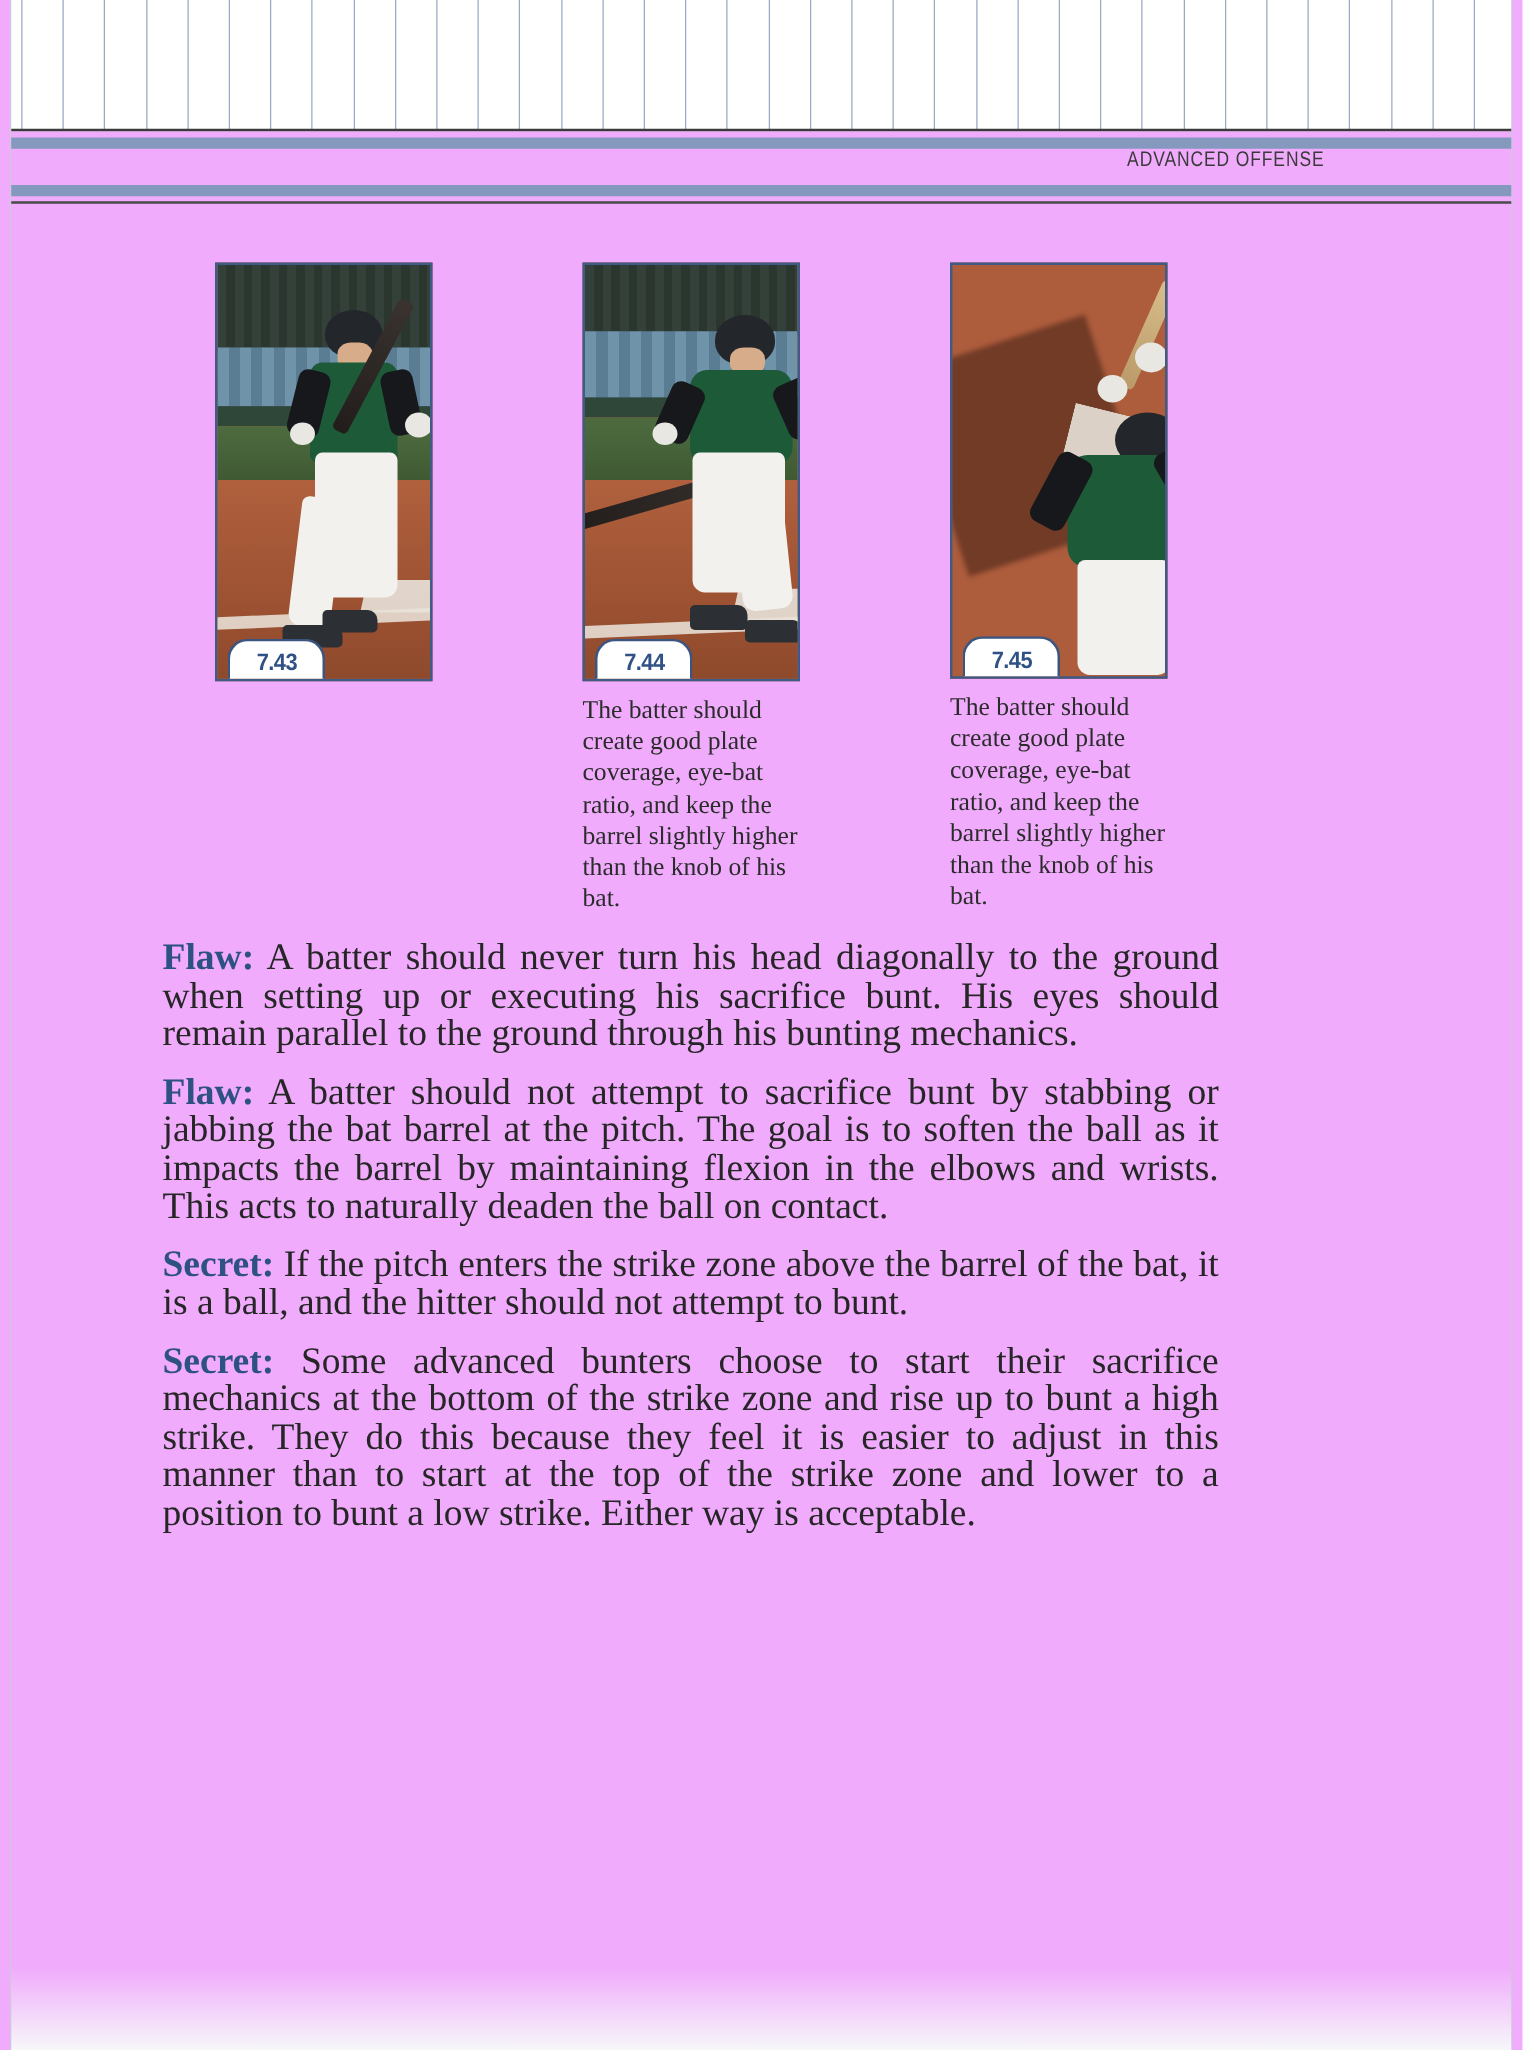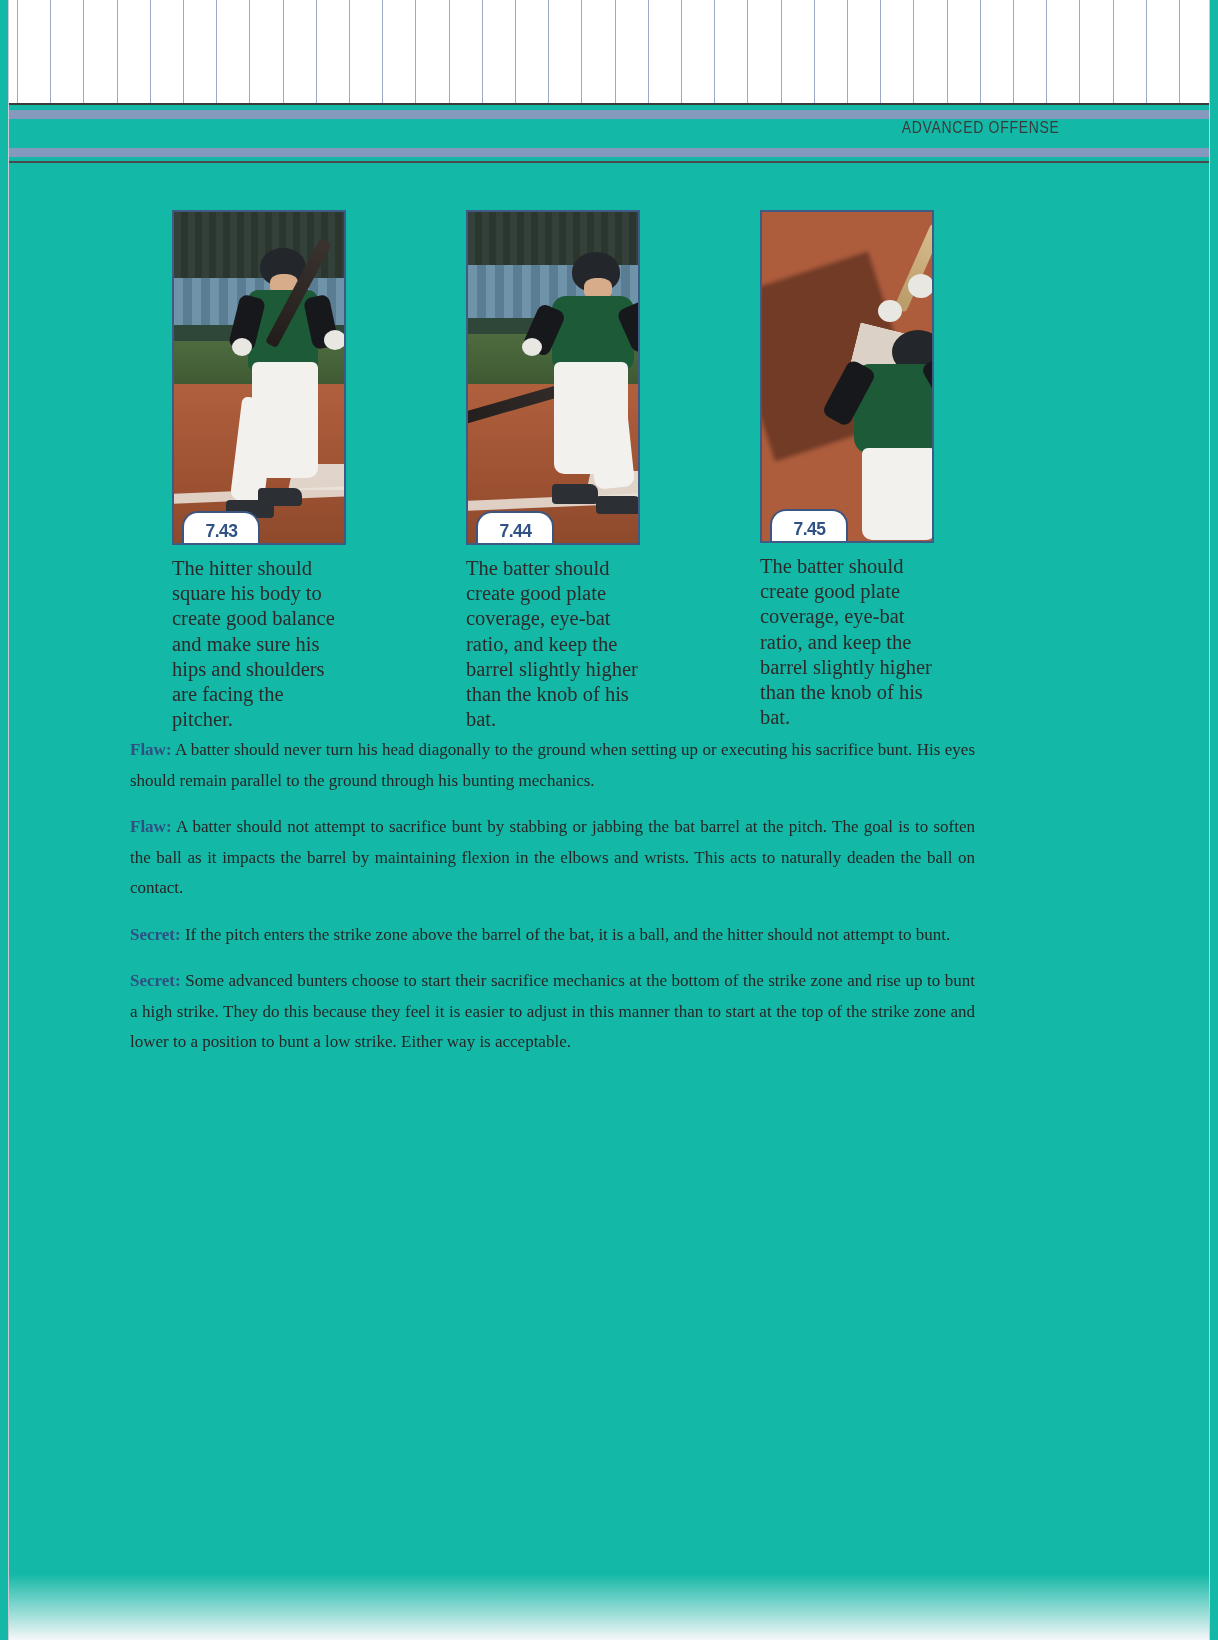--- a/index.html
+++ b/index.html
@@ -14,21 +14,21 @@
     overflow: hidden;
     font-family: "Liberation Serif", serif;
   }
 
   
   .page {
     position: absolute;
     left: 0; top: 0;
     width: 1218px;
     height: 1640px;
-    background: #14b8a6;
+    background: #f0abfc;
     box-sizing: border-box;
   }
   .page-edge-left {
     position: absolute;
     left: 8px; top: 0;
     width: 1px; height: 1640px;
     background: #c8ccd4;
   }
   .page-edge-right {
     position: absolute;
@@ -241,23 +241,23 @@
   }
 
   
   .body-copy {
     position: absolute;
     left: 130px;
     top: 735px;
     width: 845px;
   }
   .body-copy p {
-    margin: 0 0 16px 0;
+    margin: 16px 0 16px 0;
     font-family: "Liberation Serif", serif;
-    font-size: 17px;
+    font-size: 30px;
     line-height: 30.5px;
     color: #262626;
     text-align: justify;
     text-justify: inter-word;
     hyphens: manual;
   }
   .body-copy p:last-child { margin-bottom: 0; }
   .lead {
     font-weight: bold;
     color: #2e5183;
@@ -350,21 +350,20 @@
         <div class="pl-bat" style="left:118px;top:22px;width:13px;height:118px;transform:rotate(28deg);"></div>
         <div class="pl-pants" style="left:78px;top:150px;width:66px;height:116px;"></div>
         <div class="pl-pants" style="left:62px;top:186px;width:34px;height:104px;transform:rotate(7deg);"></div>
         <div class="pl-shoe" style="left:84px;top:276px;width:44px;height:18px;"></div>
         <div class="pl-shoe" style="left:52px;top:288px;width:48px;height:18px;"></div>
 
         <div class="fig-badge">
           <span>7.43</span>
         </div>
       </div>
-      <figcaption class="fig-caption">The hitter should square his body to create good balance and make sure his hips and shoulders are facing the pitcher.</figcaption>
     </figure>
 
     <figure class="figure">
       <div class="fig-frame">
         <div class="ph-sky"></div>
         <div class="ph-stands" style="height:16%;"></div>
         <div class="ph-seats" style="top:16%;height:16%;"></div>
         <div class="ph-wall" style="top:32%;"></div>
         <div class="ph-grass" style="top:37%;height:15%;"></div>
         <div class="ph-dirt" style="top:52%;"></div>

